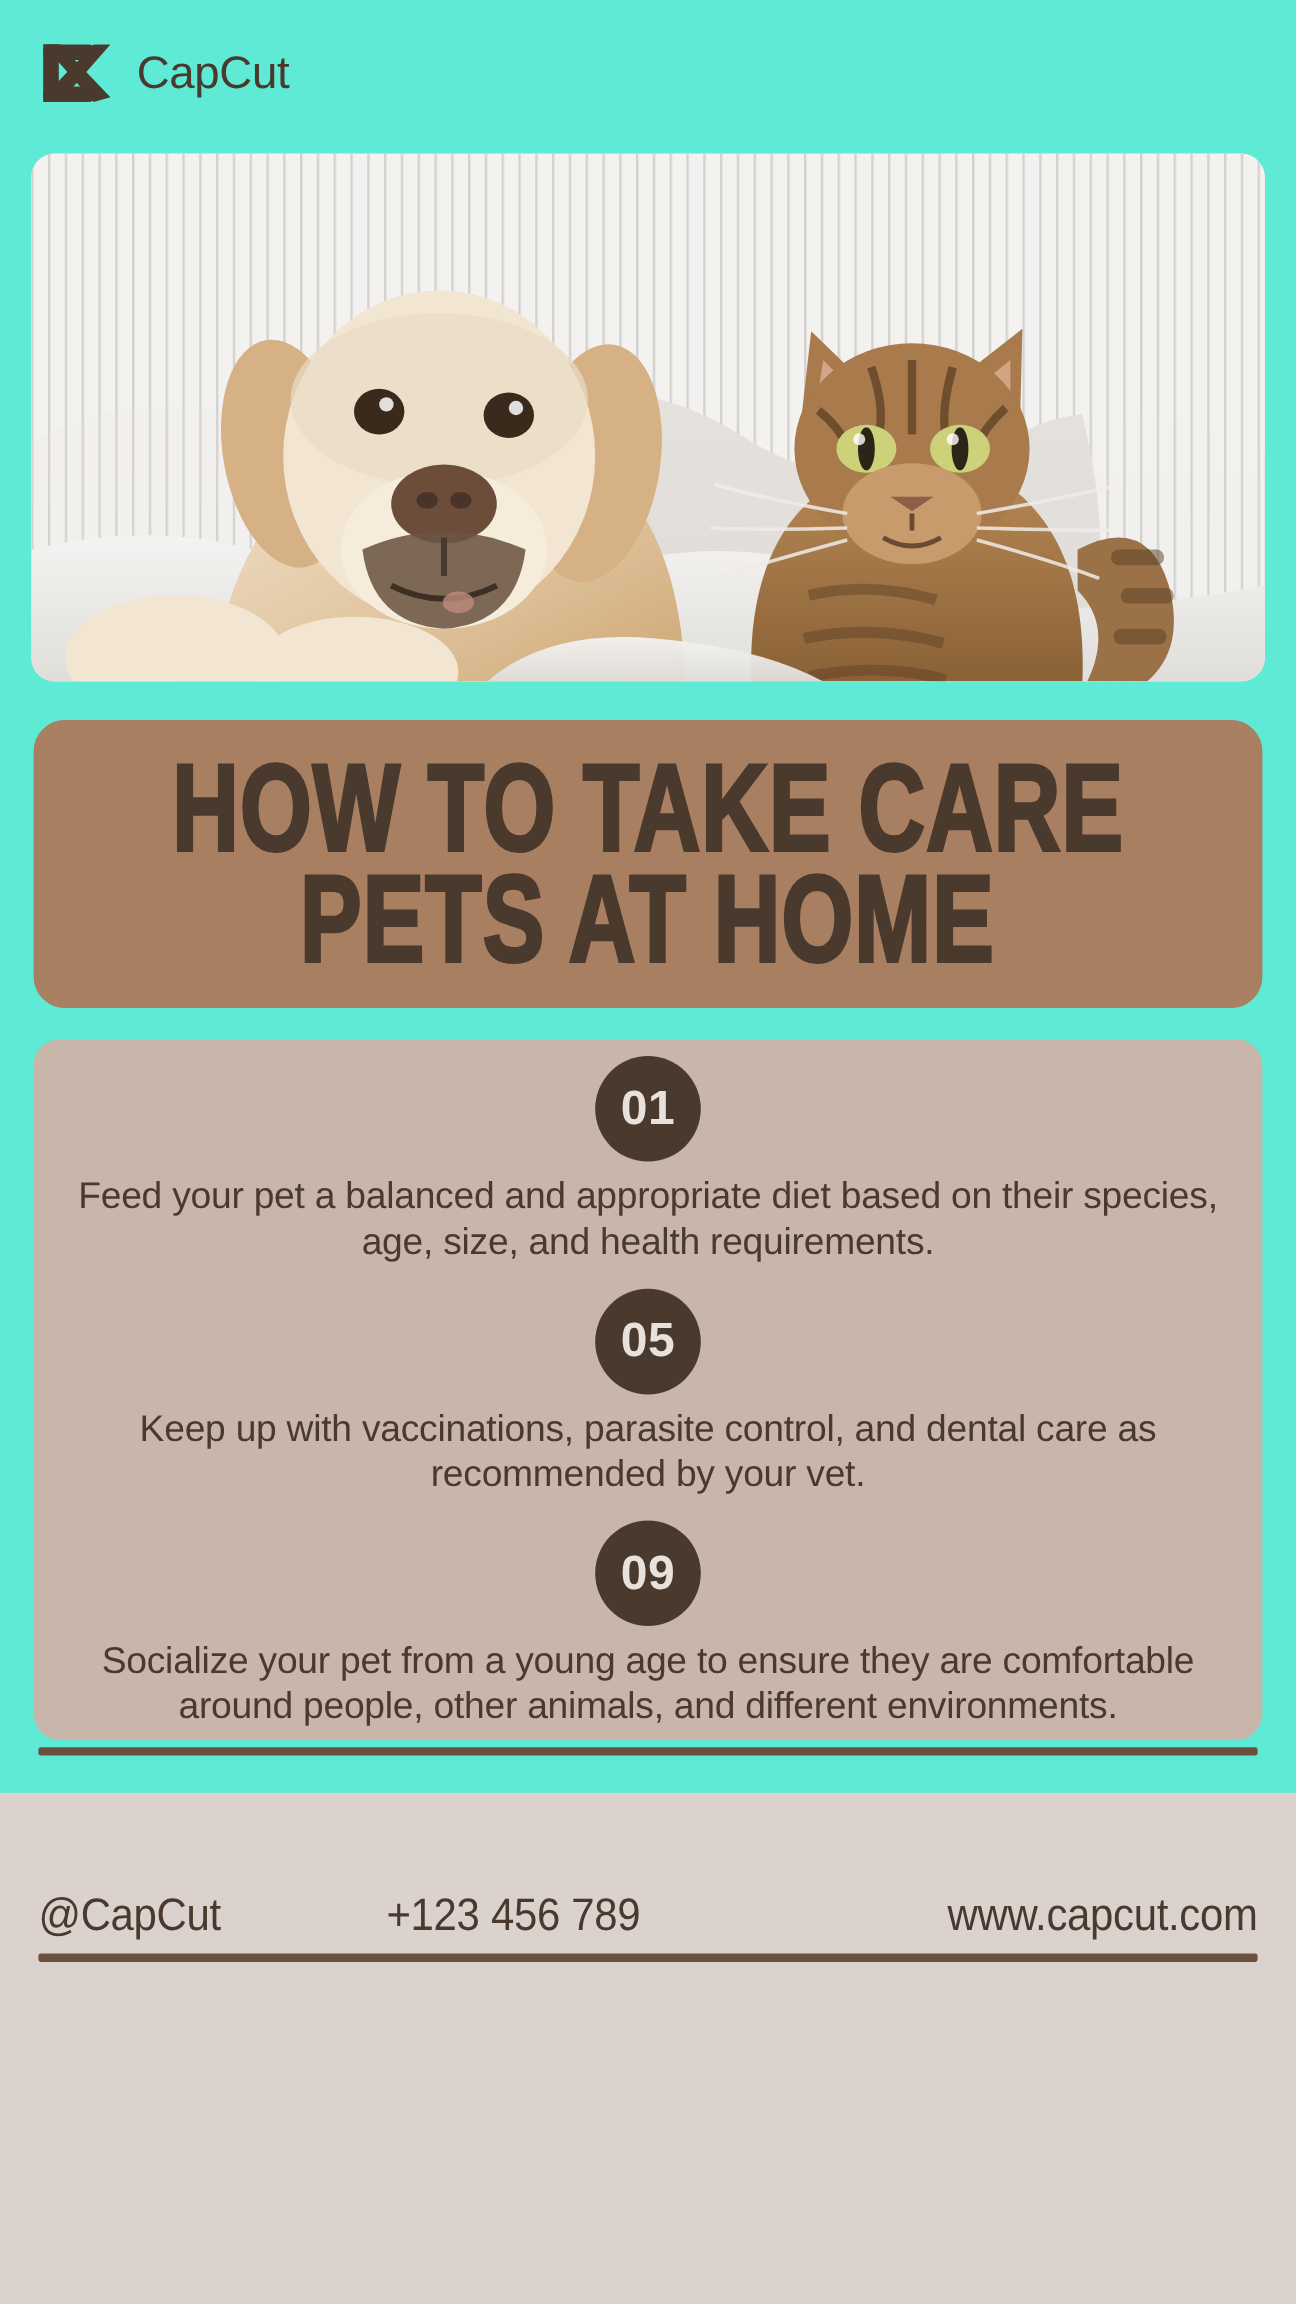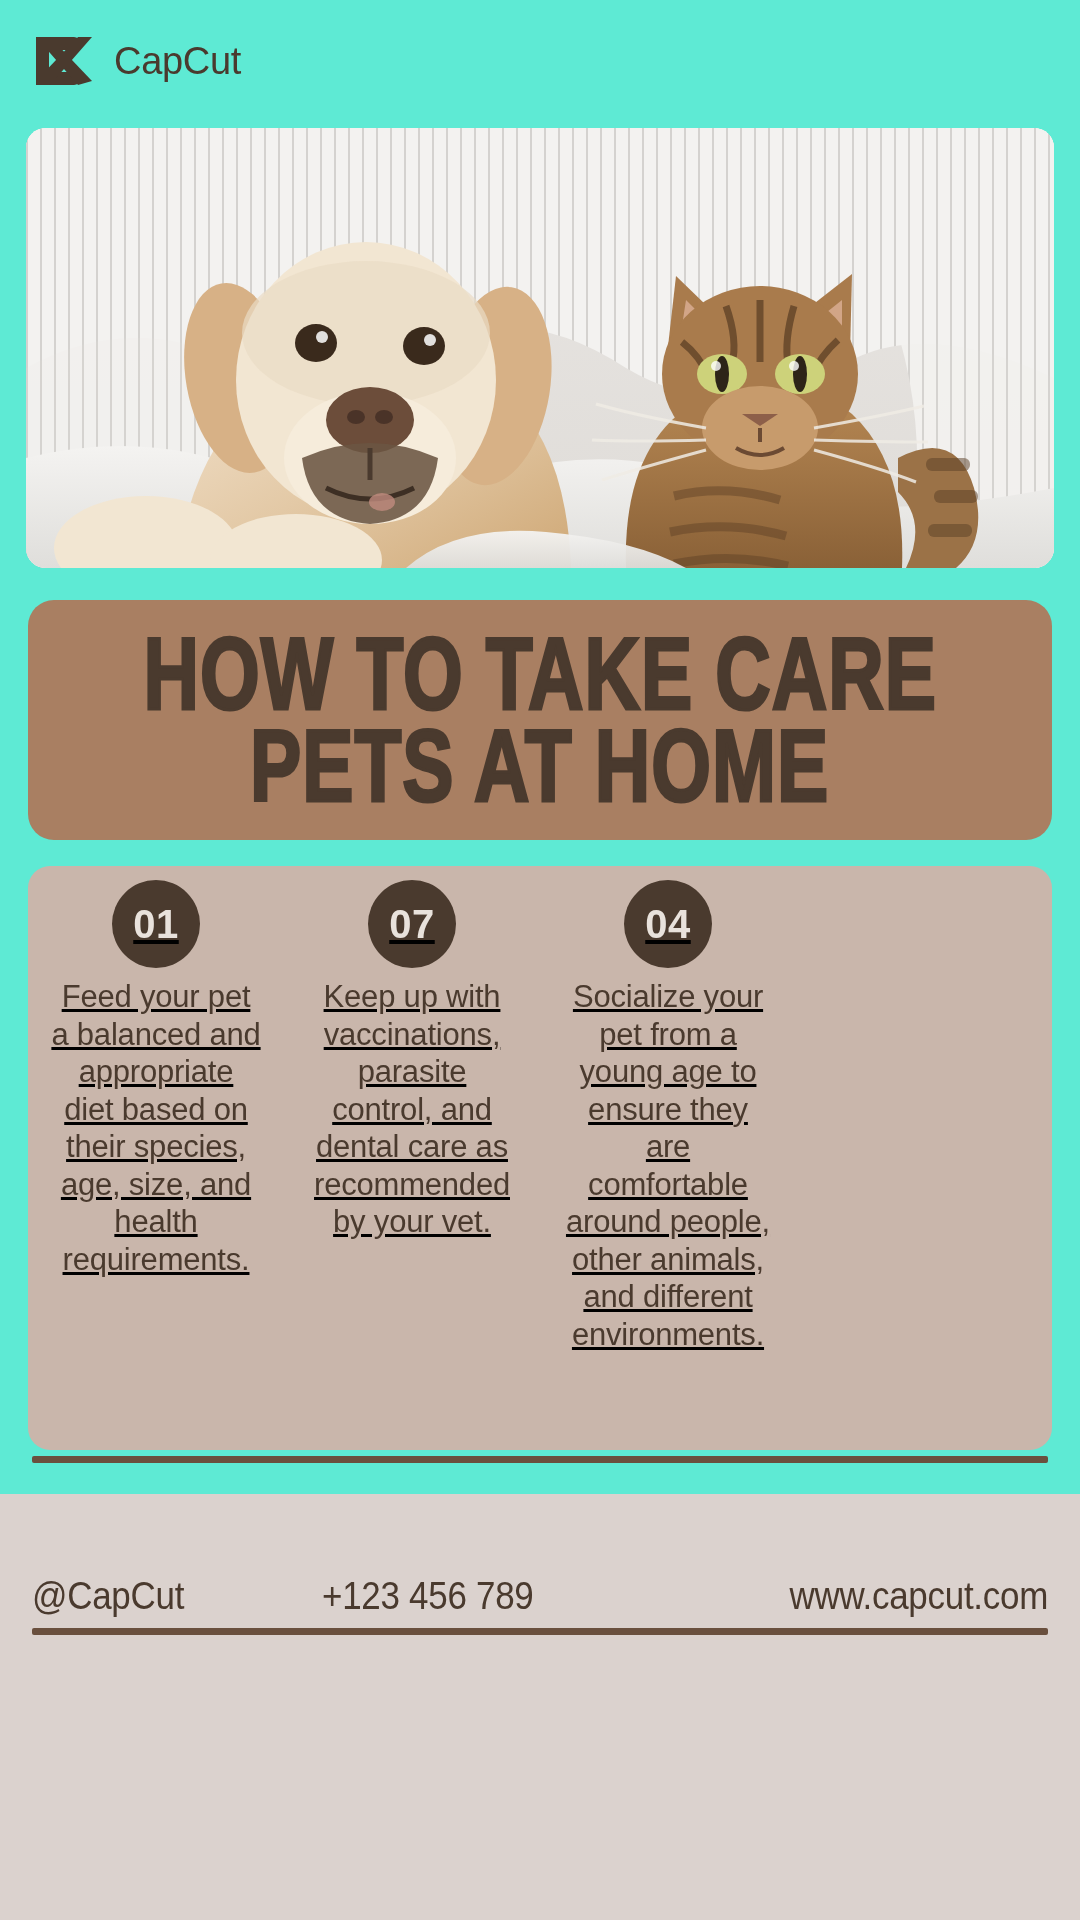--- a/index.html
+++ b/index.html
@@ -66,25 +66,24 @@
   }
 
   
   .tips-panel {
     position:absolute; left:28px; top:866px;
     width:1024px; height:584px;
     background:#c9b6ab;
     border-radius:22px;
     padding:14px 18px 10px 18px;
     display:grid;
-    grid-template-columns:1fr 1fr 1fr 1fr;
+    grid-template-columns:1fr;
     grid-template-rows:1fr 1fr;
     column-gap:36px;
     row-gap:6px;
-    text-decoration:underline;
   }
   .tip { display:flex; flex-direction:column; align-items:center; }
   .tip-badge {
     width:88px; height:88px; border-radius:50%;
     background:#4a3a2e;
     display:flex; align-items:center; justify-content:center;
     color:#e9e2dc;
     font-size:40px; font-weight:bold;
     letter-spacing:0.5px;
     font-family:"Liberation Sans", sans-serif;
@@ -278,25 +277,25 @@
     <div class="title-line">HOW TO TAKE CARE</div>
     <div class="title-line">PETS AT HOME</div>
   </div>
 
   <div class="tips-panel">
     <div class="tip">
       <div class="tip-badge">01</div>
       <div class="tip-text">Feed your pet a balanced and appropriate diet based on their species, age, size, and health requirements.</div>
     </div>
     <div class="tip">
-      <div class="tip-badge">07</div>
+      <div class="tip-badge">05</div>
       <div class="tip-text">Keep up with vaccinations, parasite control, and dental care as recommended by your vet.</div>
     </div>
     <div class="tip">
-      <div class="tip-badge">04</div>
+      <div class="tip-badge">09</div>
       <div class="tip-text">Socialize your pet from a young age to ensure they are comfortable around people, other animals, and different environments.</div>
     </div>
   </div>
 
   <div class="rule rule-top"></div>
   <div class="footer">
     <span class="footer-item f-handle">@CapCut</span>
     <span class="footer-item f-phone">+123 456 789</span>
     <span class="footer-item f-web">www.capcut.com</span>
   </div>

